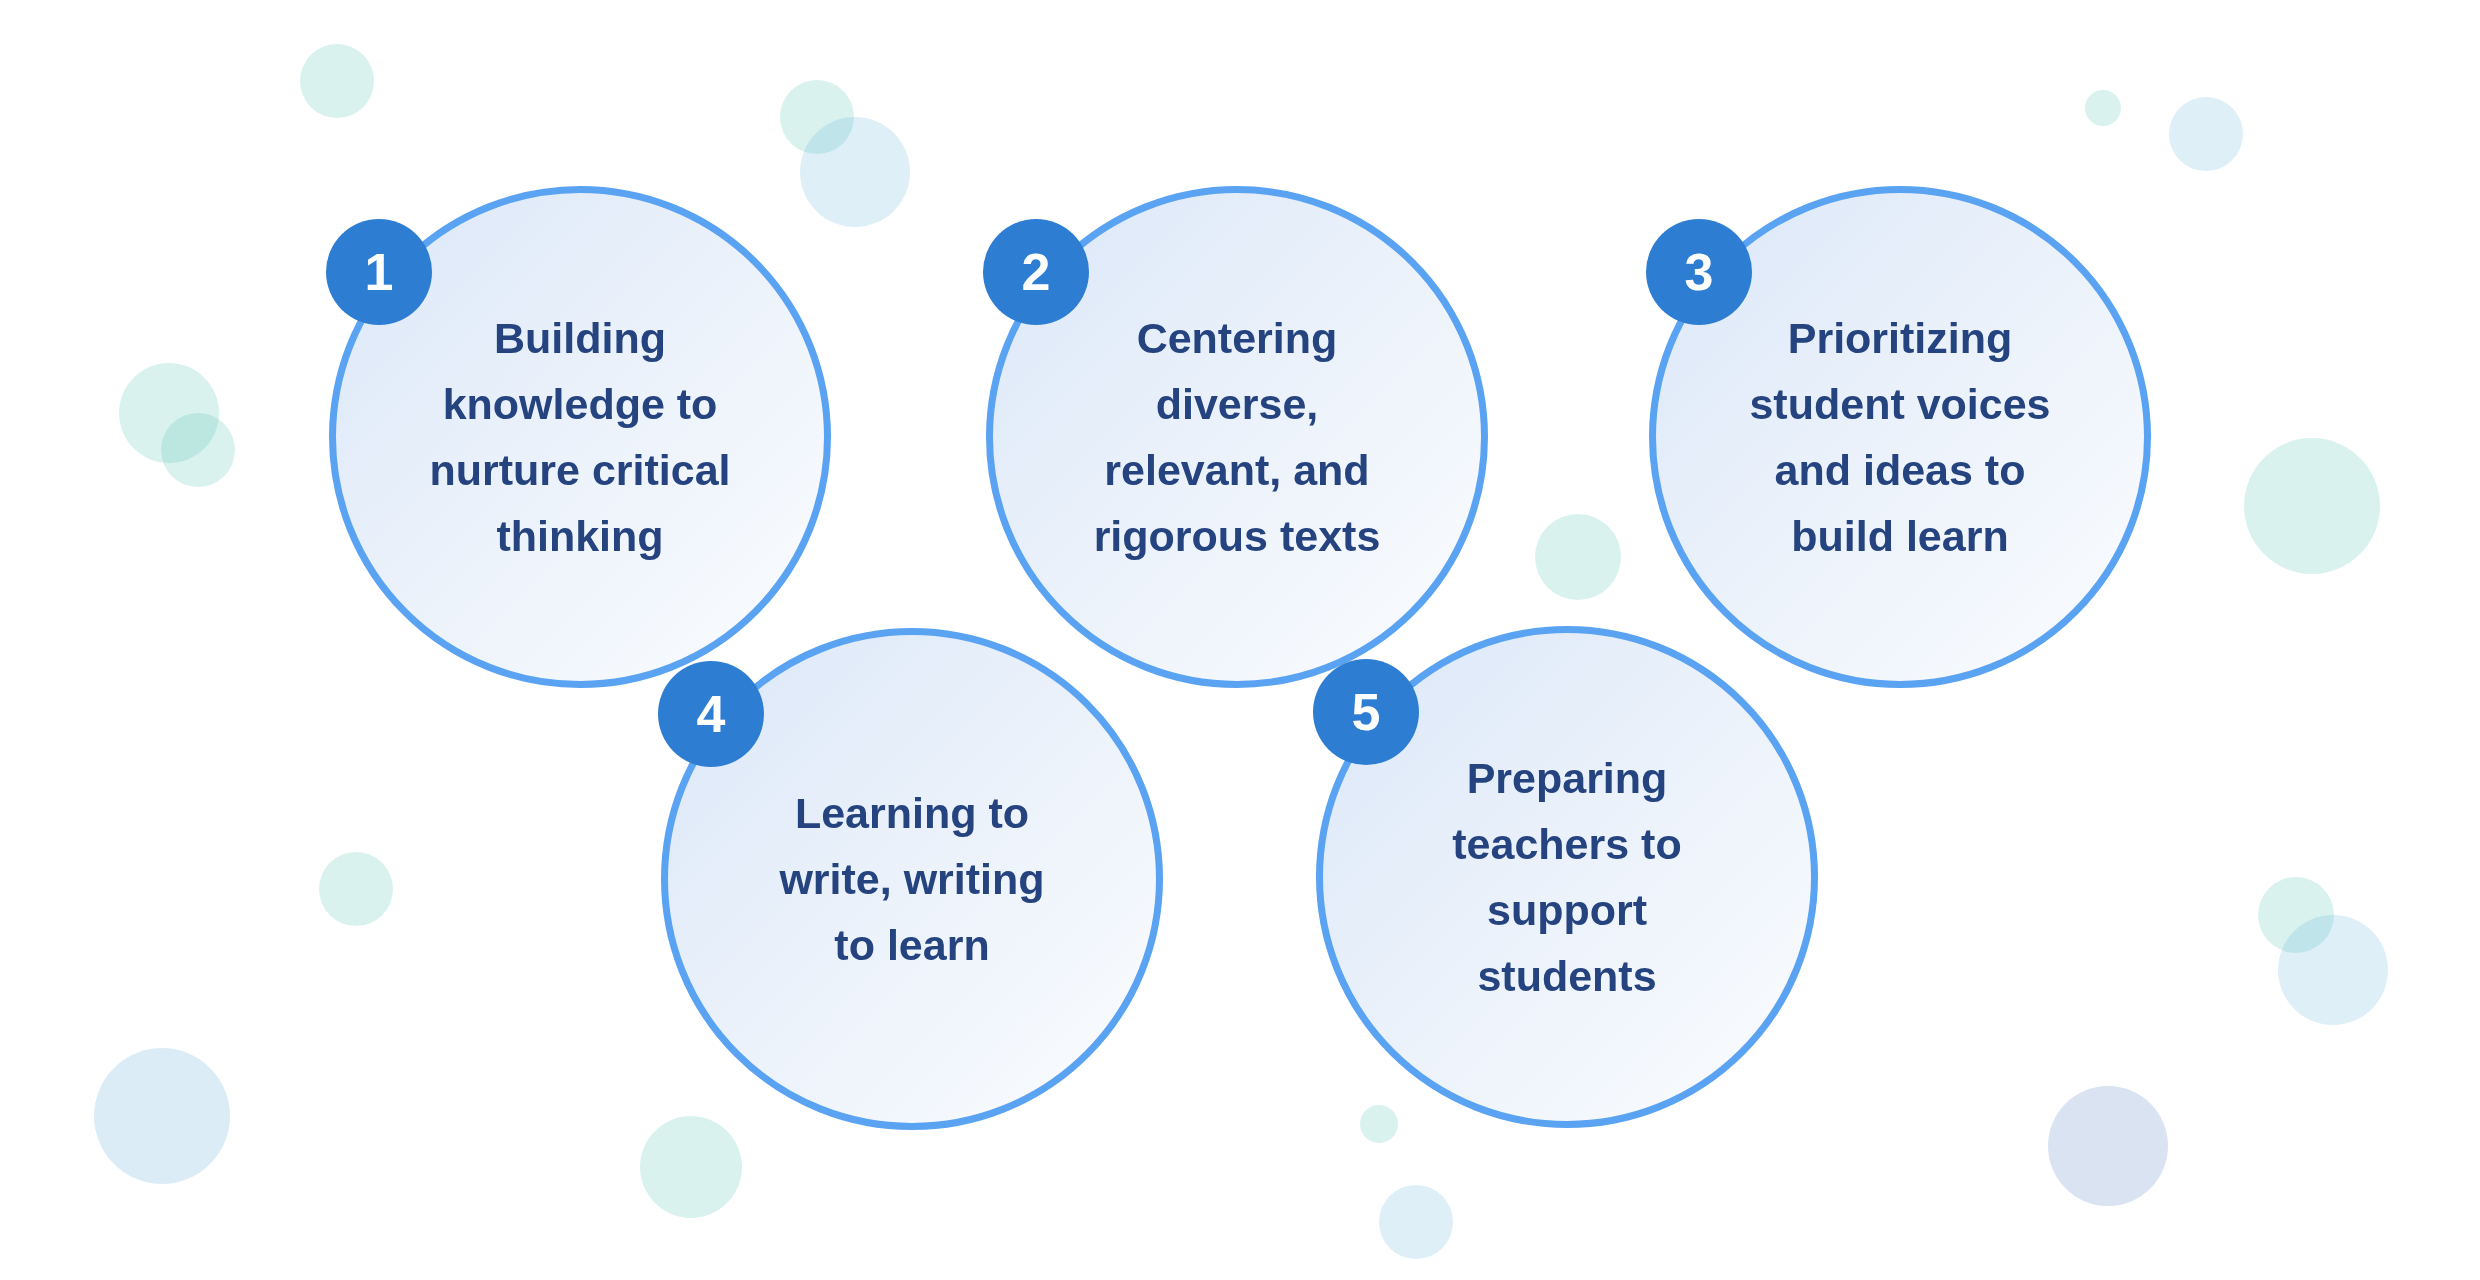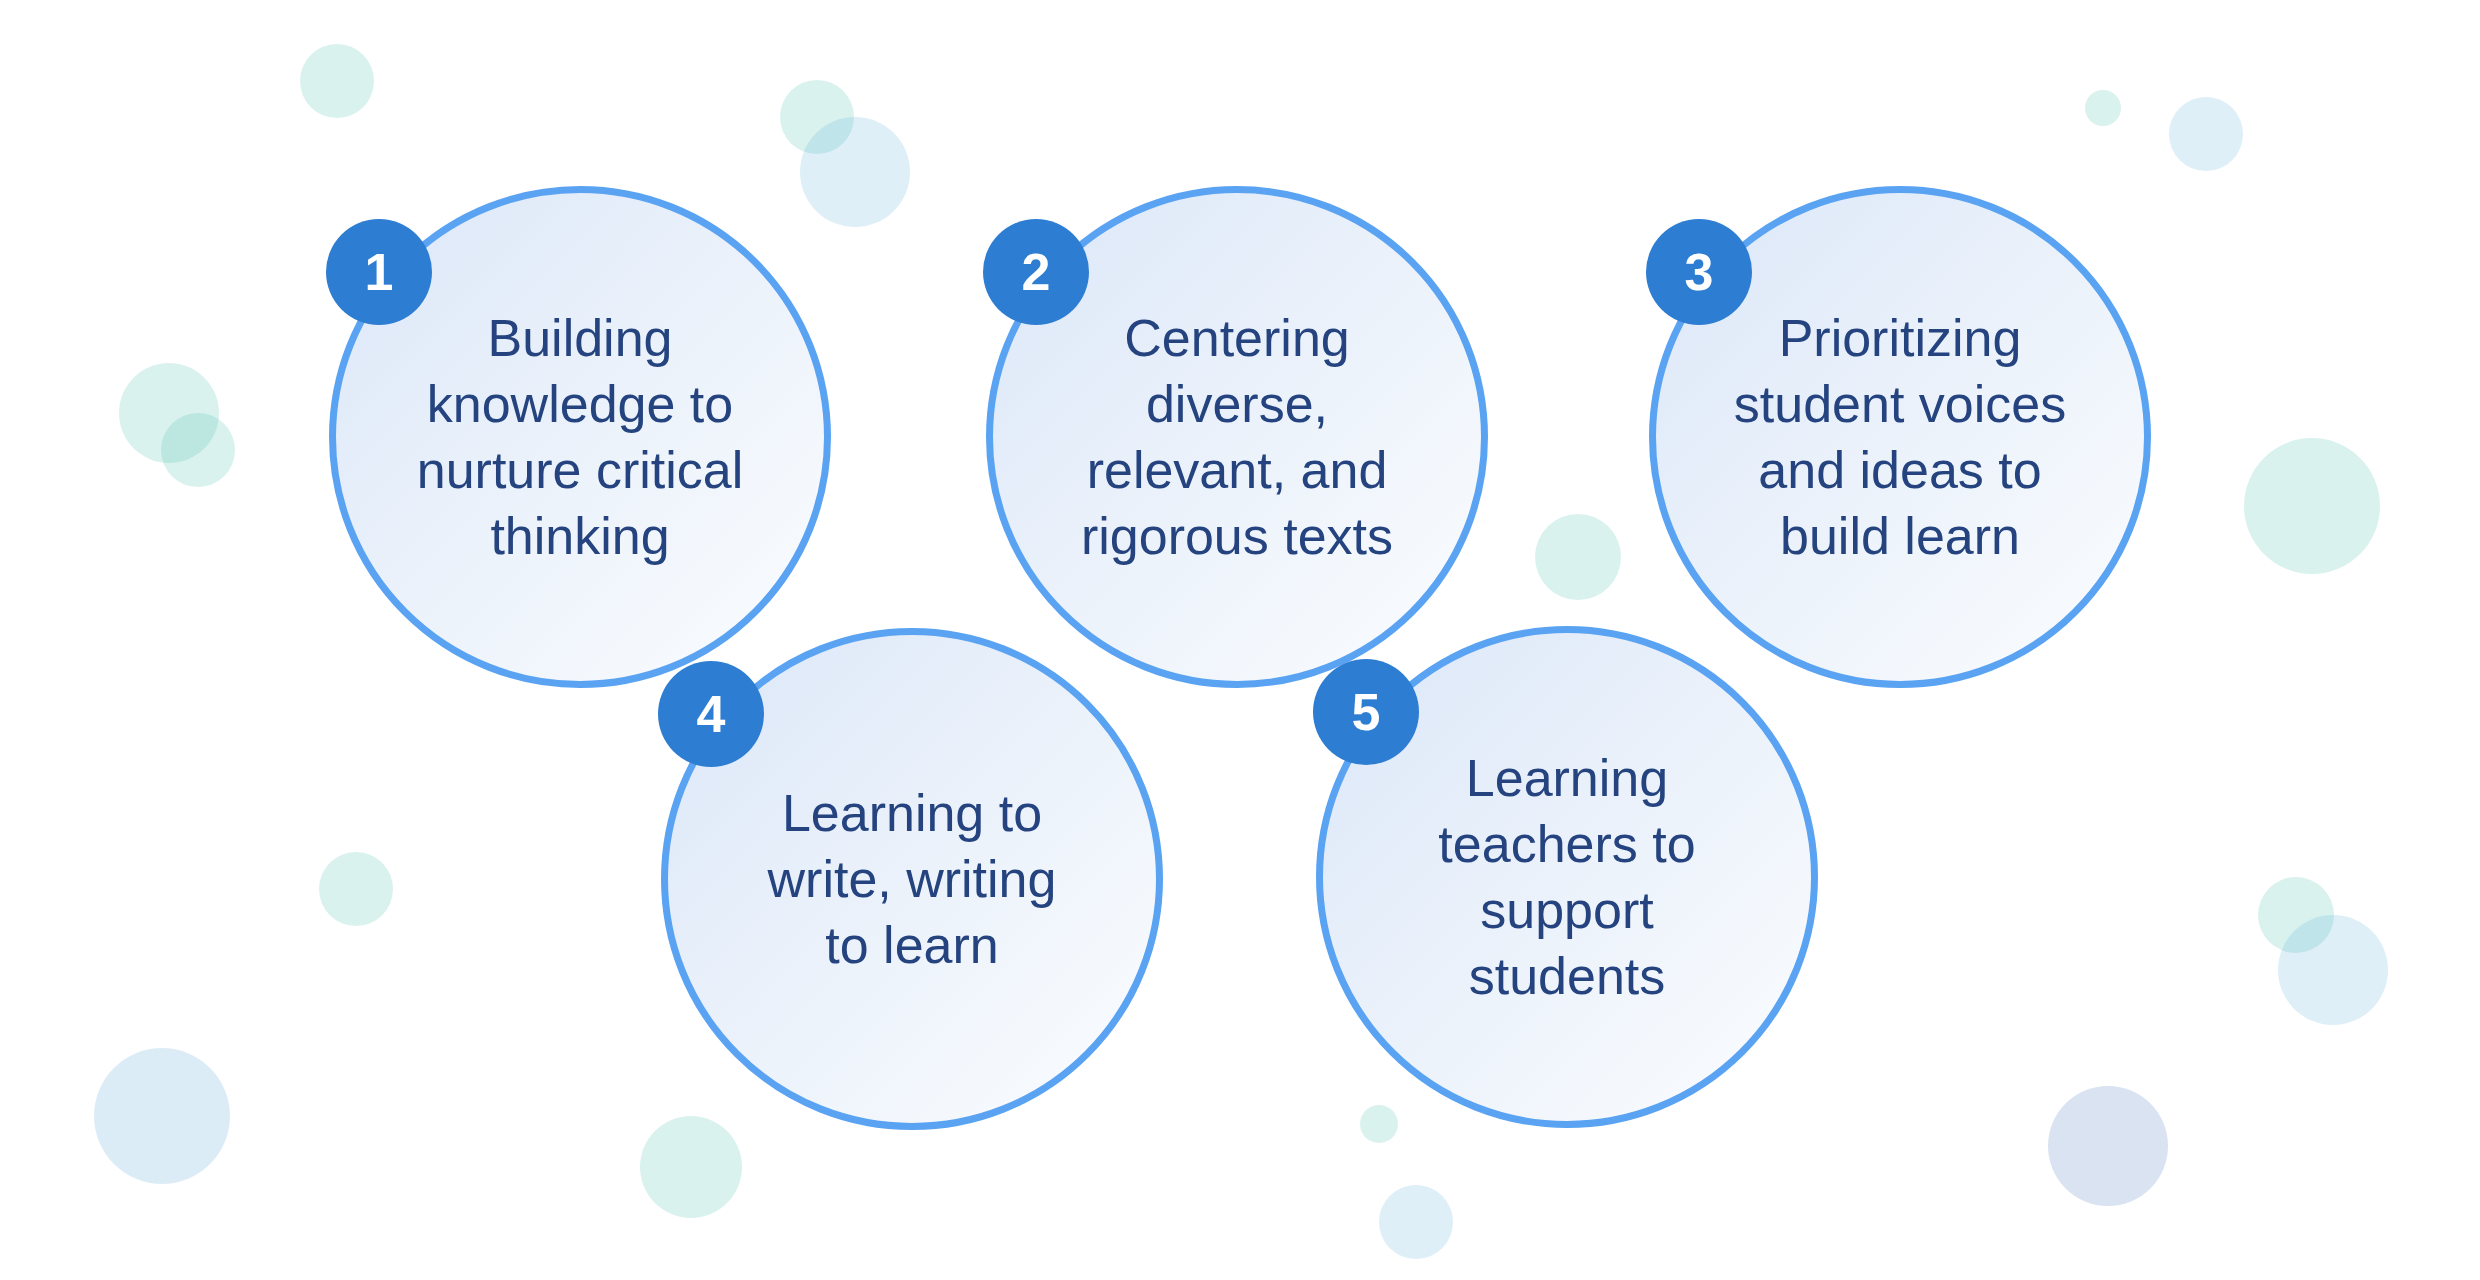--- a/index.html
+++ b/index.html
@@ -39,23 +39,23 @@
     box-sizing: border-box;
     display: flex;
     align-items: center;
     justify-content: center;
   }
   .label {
     margin: 0;
     padding: 0 30px;
     text-align: center;
     white-space: pre-line;
-    font-size: 52px;
+    font-size: 43px;
     line-height: 66px;
-    font-weight: normal;
+    font-weight: bold;
     color: var(--item-text, #24437F);
   }
   .badge {
     position: absolute;
     left: -3px;
     top: 33px;
     width: 106px;
     height: 106px;
     border-radius: 50%;
     background: var(--badge-fill, #2D7DD2);
@@ -136,21 +136,21 @@
 write, writing
 to learn</p>
     </div>
     <div class="badge">
       <span>4</span>
     </div>
   </div>
 
   <div class="item item-5">
     <div class="bubble">
-      <p class="label">Learning
+      <p class="label">Preparing
 teachers to
 support
 students</p>
     </div>
     <div class="badge">
       <span>5</span>
     </div>
   </div>
 
 </div>

